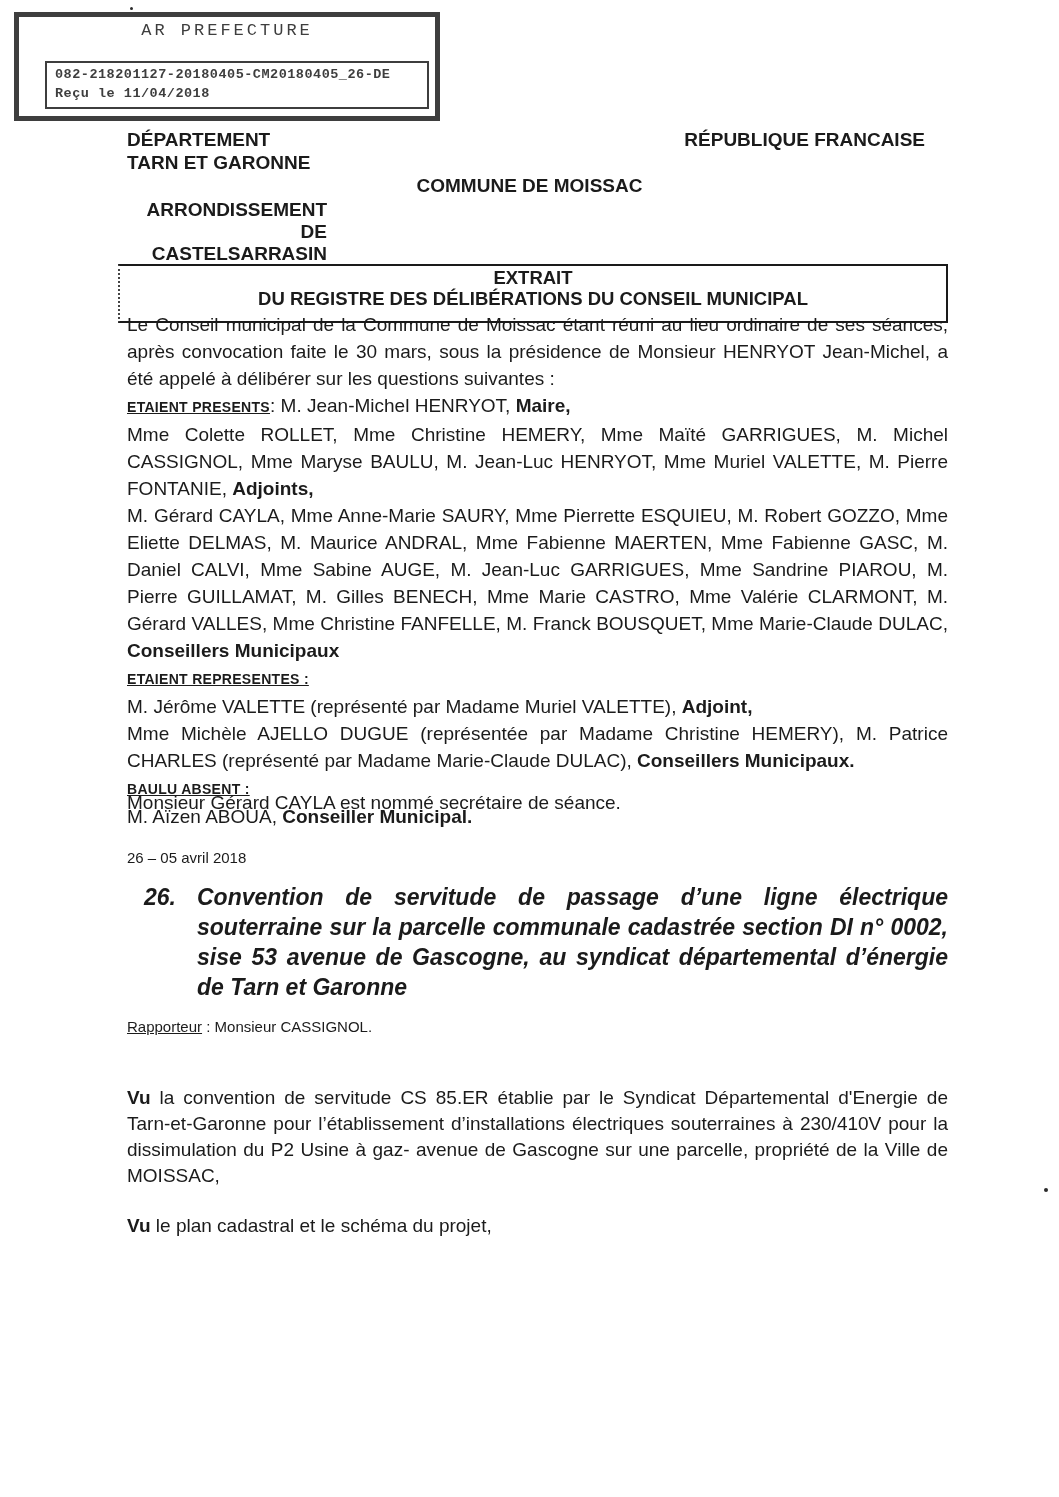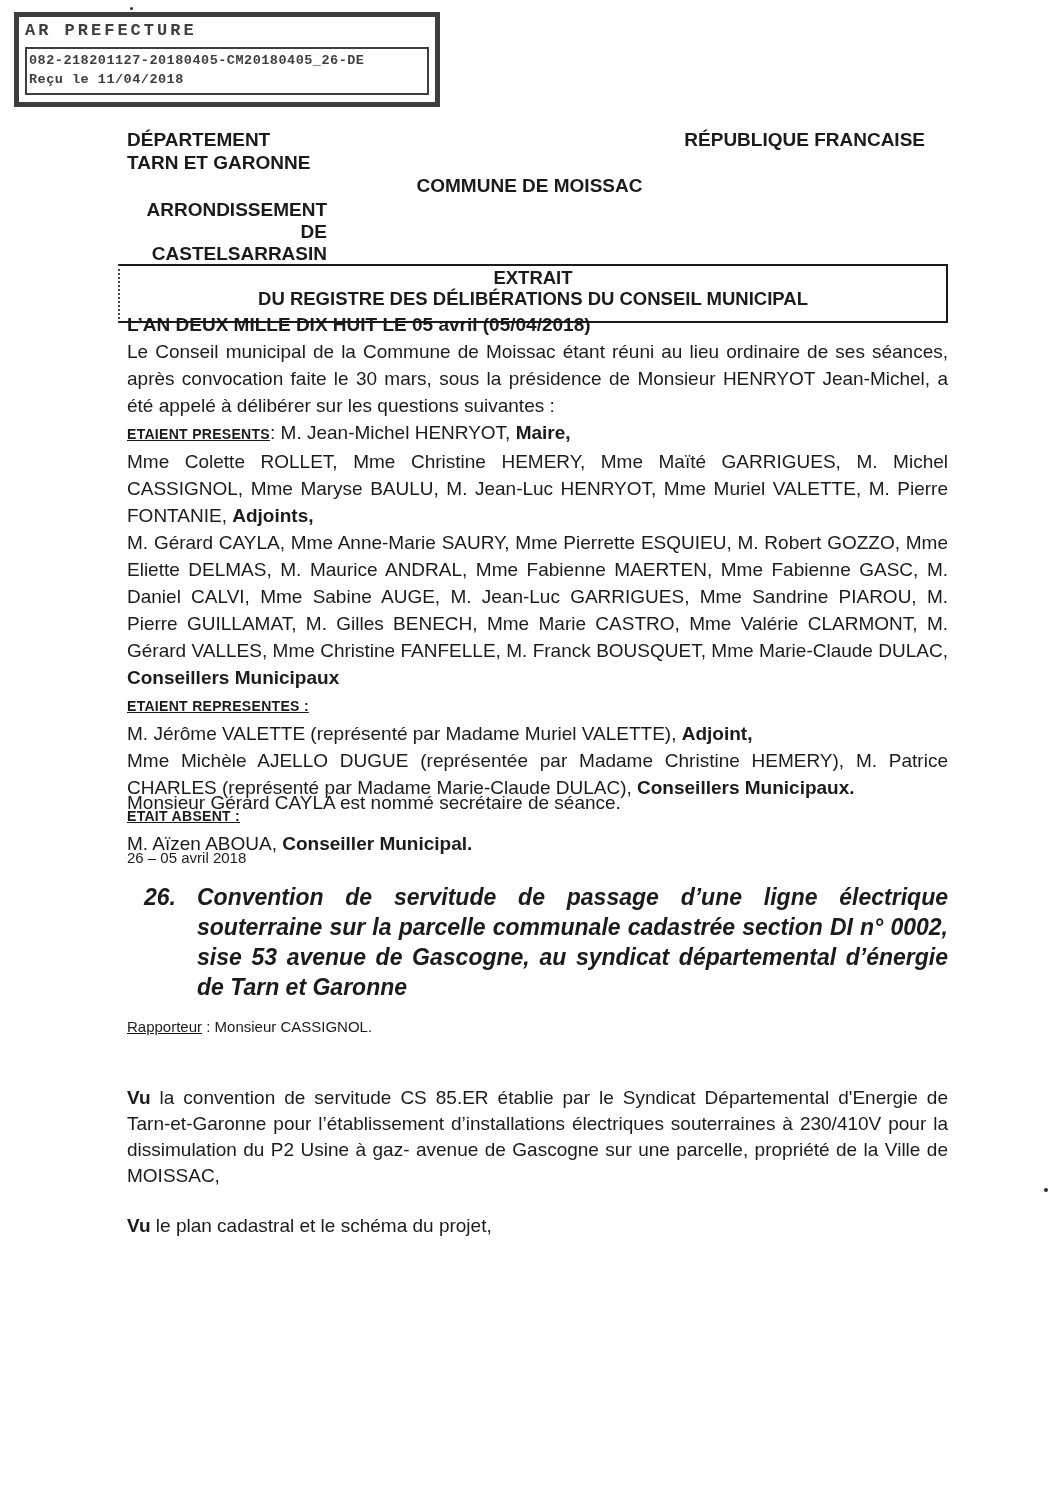--- a/index.html
+++ b/index.html
@@ -7,27 +7,27 @@
     width:1059px;height:1497px;position:relative;background:#ffffff;
     font-family:"Liberation Sans", sans-serif;color:#1b1b1b;overflow:hidden;
   }
   
   .stamp{
     position:absolute;left:14px;top:12px;width:404px;
     border:5px solid #3e3e3e;background:#fff;padding:4px 6px 7px 6px;
     color:#3e3e3e;
   }
   .stamp-title{
-    text-align:left;font-family:"Liberation Mono", monospace;
-    font-size:17px;font-weight:bold;letter-spacing:3px;margin-bottom:7px;
+    text-align:center;font-family:"Liberation Mono", monospace;
+    font-size:17px;font-weight:normal;letter-spacing:3px;margin-bottom:21px;
   }
   .stamp-inner{
-    border:2px solid #3e3e3e;padding:2px 6px 4px 2px;
+    border:2px solid #3e3e3e;padding:2px 6px 4px 8px;
     font-family:"Liberation Mono", monospace;font-size:13.5px;font-weight:bold;
-    letter-spacing:0.5px;line-height:19px;white-space:nowrap;
+    letter-spacing:0.5px;line-height:19px;white-space:nowrap;margin-left:20px;
   }
   
   .hdr{position:absolute;font-weight:bold;font-size:19px;white-space:nowrap;}
   .hdr-left-col{position:absolute;left:127px;width:200px;text-align:right;font-weight:bold;font-size:19px;}
   
   .extrait-box{
     position:absolute;left:118px;top:264px;width:830px;
     border:2px solid #1a1a1a;border-left:2px dotted #444;
     text-align:center;font-weight:bold;font-size:18.5px;line-height:21px;
     padding:1px 0 12px 0;box-sizing:border-box;
@@ -78,29 +78,28 @@
 <div class="hdr-left-col" style="top:199px;">ARRONDISSEMENT</div>
 <div class="hdr-left-col" style="top:221px;">DE</div>
 <div class="hdr-left-col" style="top:243px;">CASTELSARRASIN</div>
 
 <div class="extrait-box">
   <div>EXTRAIT</div>
   <div>DU REGISTRE DES DÉLIBÉRATIONS DU CONSEIL MUNICIPAL</div>
 </div>
 
 <div class="col" style="top:311px;">
-  <div class="dateline">L’AN DEUX MILLE DIX HUIT LE 05 avril (05/04/2018)</div>
   <p class="jp">Le Conseil municipal de la Commune de Moissac étant réuni au lieu ordinaire de ses séances, après convocation faite le 30 mars, sous la présidence de Monsieur HENRYOT Jean-Michel, a été appelé à délibérer sur les questions suivantes :</p>
   <p class="jp"><span class="caps-label">ETAIENT PRESENTS</span><span>: M. Jean-Michel HENRYOT, </span><span class="bold">Maire,</span></p>
   <p class="jp"><span>Mme Colette ROLLET, Mme Christine HEMERY, Mme Maïté GARRIGUES, M. Michel CASSIGNOL, Mme Maryse BAULU, M. Jean-Luc HENRYOT, Mme Muriel VALETTE, M. Pierre FONTANIE, </span><span class="bold">Adjoints,</span></p>
   <p class="jp"><span>M. Gérard CAYLA, Mme Anne-Marie SAURY, Mme Pierrette ESQUIEU, M. Robert GOZZO, Mme Eliette DELMAS, M. Maurice ANDRAL, Mme Fabienne MAERTEN, Mme Fabienne GASC, M. Daniel CALVI, Mme Sabine AUGE, M. Jean-Luc GARRIGUES, Mme Sandrine PIAROU, M. Pierre GUILLAMAT, M. Gilles BENECH, Mme Marie CASTRO, Mme Valérie CLARMONT, M. Gérard VALLES, Mme Christine FANFELLE, M. Franck BOUSQUET, Mme Marie-Claude DULAC, </span><span class="bold">Conseillers Municipaux</span></p>
   <p class="jp"><span class="caps-label">ETAIENT REPRESENTES :</span></p>
   <p class="jp"><span>M.  Jérôme VALETTE (représenté par Madame Muriel VALETTE),  </span><span class="bold">Adjoint,</span></p>
   <p class="jp"><span>Mme Michèle AJELLO DUGUE (représentée par Madame Christine HEMERY), M. Patrice CHARLES (représenté par Madame Marie-Claude DULAC), </span><span class="bold">Conseillers Municipaux.</span></p>
-  <p class="jp"><span class="caps-label">ETAIT ABSENT :</span></p>
+  <p class="jp"><span class="caps-label">BAULU ABSENT :</span></p>
   <p class="jp"><span>M. Aïzen ABOUA, </span><span class="bold">Conseiller Municipal.</span></p>
 </div>
 
 <div class="col" style="top:789px;">Monsieur Gérard CAYLA est nommé secrétaire de séance.</div>
 
 <div class="ref-line">26 – 05 avril 2018</div>
 
 <div class="delib-title">
   <span class="num">26.</span>
   <span class="ttl">Convention de servitude de passage d’une ligne électrique souterraine sur la parcelle communale cadastrée section DI n° 0002, sise 53 avenue de Gascogne, au syndicat départemental d’énergie de Tarn et Garonne</span>

